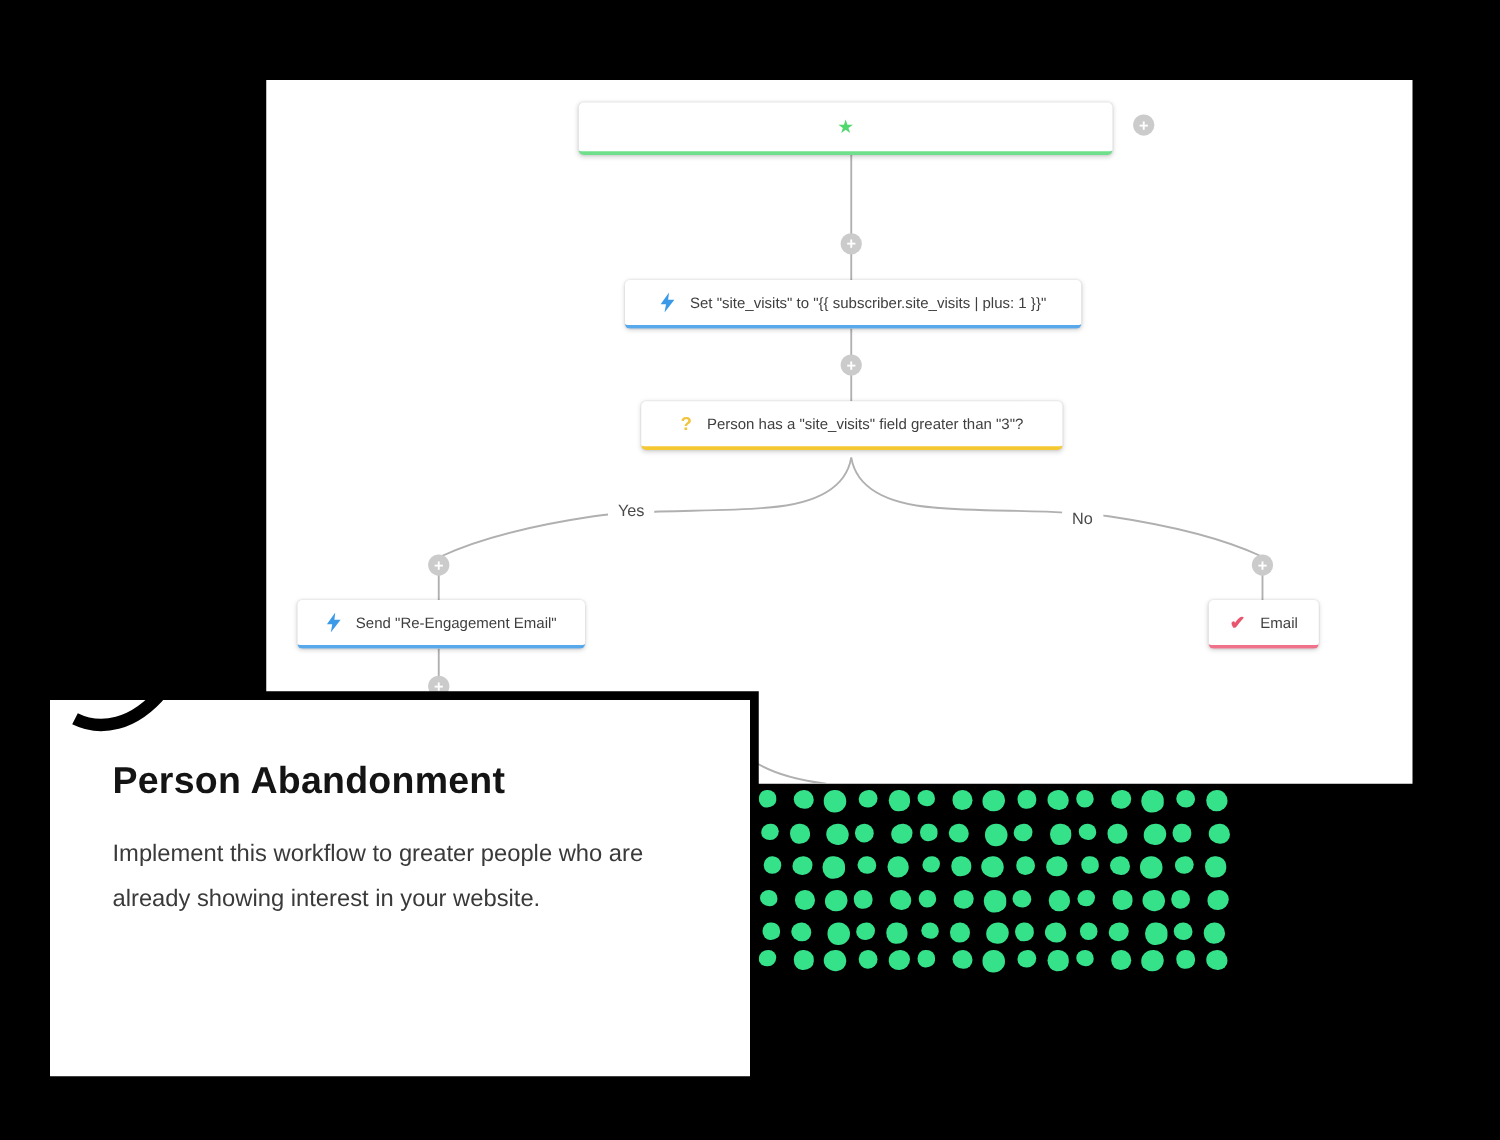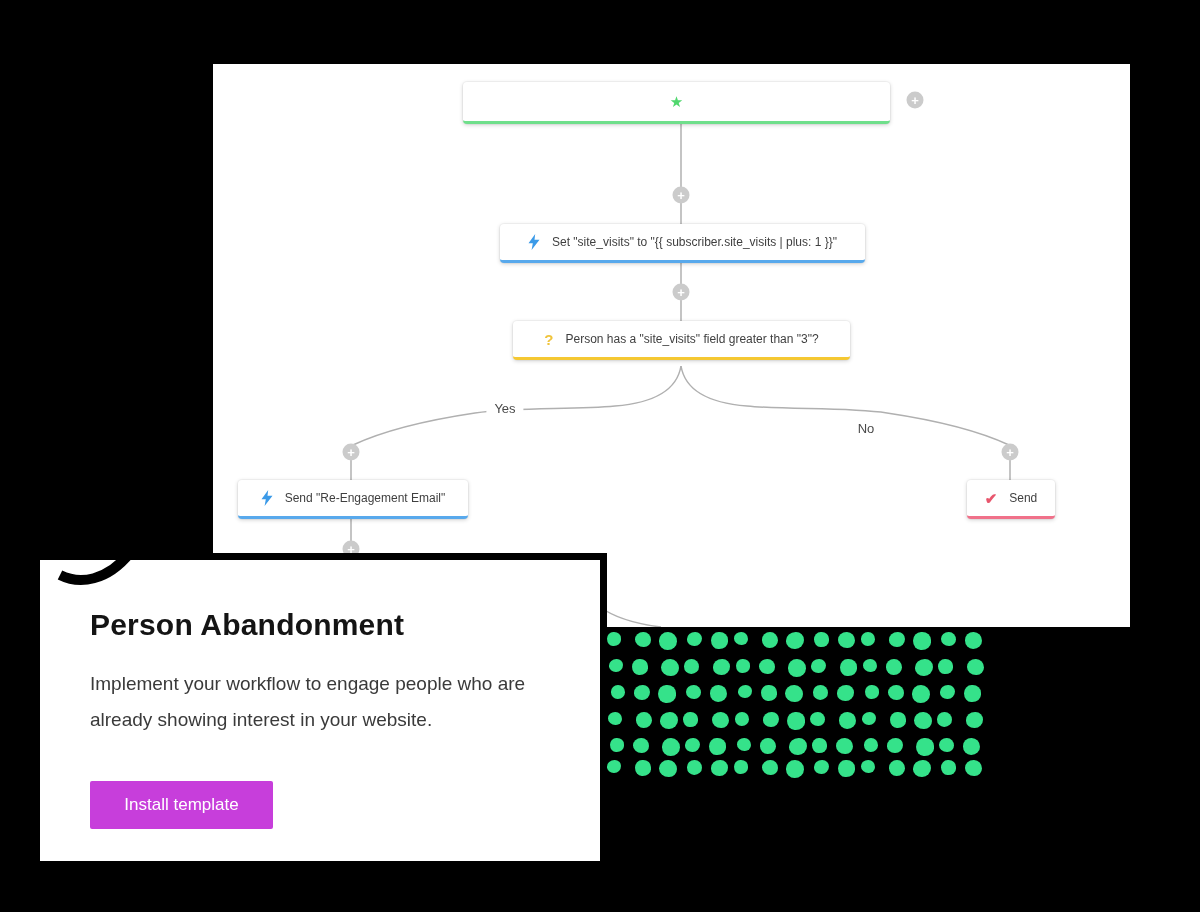--- a/index.html
+++ b/index.html
@@ -105,32 +105,32 @@
       <span class="icon" style="color: rgb(59, 154, 232);">
         <svg width="12" height="16" viewBox="0 0 12 16">
             <path d="M7.2 0 L0.5 9.3 H4.8 L3.6 16 L11.5 5.8 H6.5 Z" fill="#3b9ae8"></path>
           </svg>
       </span>
       <span class="label">Send "Re-Engagement Email"</span>
     </div>
 
     <div class="node n5" style="border-bottom-color: rgb(240, 113, 138);">
       <span class="icon icon-check" style="color: rgb(232, 86, 109);">✔</span>
-      <span class="label">Send</span>
+      <span class="label">Email</span>
     </div>
 
     <div class="plus" style="left: 702px; top: 36px; background: rgb(203, 203, 203);">+</div>
     <div class="plus" style="left: 468px; top: 131px; background: rgb(203, 203, 203);">+</div>
     <div class="plus" style="left: 468px; top: 228px; background: rgb(203, 203, 203);">+</div>
     <div class="plus" style="left: 138px; top: 388px; background: rgb(203, 203, 203);">+</div>
     <div class="plus" style="left: 797px; top: 388px; background: rgb(203, 203, 203);">+</div>
     <div class="plus" style="left: 138px; top: 485px; background: rgb(203, 203, 203);">+</div>
 
     <div class="branch-label" style="left:292px;top:344px">Yes</div>
-    <div class="branch-label" style="left:653px;top:364px">No</div>
+    <div class="branch-label" style="left:653px;top:351px">No</div>
   </div>
 
   <div class="dots">
       <div class="dot" style="width: 14px; height: 14px; left: 4px; top: 4px; border-radius: 48% 52% 55% 45% / 52% 48% 45% 55%; background: rgb(53, 226, 138);"></div>
       <div class="dot" style="width: 16px; height: 15px; left: 32.4px; top: 4px; border-radius: 52% 48% 45% 55% / 50% 55% 48% 52%; background: rgb(53, 226, 138);"></div>
       <div class="dot" style="width: 18px; height: 18px; left: 55.8px; top: 4px; border-radius: 50% 50% 52% 48% / 48% 52% 50% 50%; background: rgb(53, 226, 138);"></div>
       <div class="dot" style="width: 15px; height: 14px; left: 84.2px; top: 4px; border-radius: 55% 45% 50% 50% / 52% 48% 55% 45%; background: rgb(53, 226, 138);"></div>
       <div class="dot" style="width: 17px; height: 17px; left: 107.6px; top: 4px; border-radius: 48% 52% 55% 45% / 52% 48% 45% 55%; background: rgb(53, 226, 138);"></div>
       <div class="dot" style="width: 14px; height: 13px; left: 131px; top: 4px; border-radius: 52% 48% 45% 55% / 50% 55% 48% 52%; background: rgb(53, 226, 138);"></div>
       <div class="dot" style="width: 16px; height: 16px; left: 159.4px; top: 4px; border-radius: 50% 50% 52% 48% / 48% 52% 50% 50%; background: rgb(53, 226, 138);"></div>
@@ -214,21 +214,20 @@
       <div class="dot" style="width: 17px; height: 17px; left: 234.6px; top: 131.5px; border-radius: 48% 52% 55% 45% / 52% 48% 45% 55%; background: rgb(53, 226, 138);"></div>
       <div class="dot" style="width: 14px; height: 13px; left: 258px; top: 131.5px; border-radius: 52% 48% 45% 55% / 50% 55% 48% 52%; background: rgb(53, 226, 138);"></div>
       <div class="dot" style="width: 16px; height: 16px; left: 286.4px; top: 131.5px; border-radius: 50% 50% 52% 48% / 48% 52% 50% 50%; background: rgb(53, 226, 138);"></div>
       <div class="dot" style="width: 18px; height: 17px; left: 309.8px; top: 131.5px; border-radius: 55% 45% 50% 50% / 52% 48% 55% 45%; background: rgb(53, 226, 138);"></div>
       <div class="dot" style="width: 15px; height: 15px; left: 338.2px; top: 131.5px; border-radius: 48% 52% 55% 45% / 52% 48% 45% 55%; background: rgb(53, 226, 138);"></div>
       <div class="dot" style="width: 17px; height: 16px; left: 361.6px; top: 131.5px; border-radius: 52% 48% 45% 55% / 50% 55% 48% 52%; background: rgb(53, 226, 138);"></div>
     </div>
 
   <div class="card">
     <h1>Person Abandonment</h1>
-    <p>Implement your workflow to engage people who are already showing interest in your website.</p>
-    <button class="install" style="background: rgb(199, 62, 219);">Install template</button>
+    <p>Implement this workflow to greater people who are already showing interest in your website.</p>
   </div>
 
   <svg class="swirl" width="90" height="44" viewBox="0 0 90 44">
     <path d="M8 32 C28 42 55 38 78 10" stroke="#000" stroke-width="10" fill="none" stroke-linecap="butt"></path>
   </svg>
 
 </div>
 
 </body></html>

